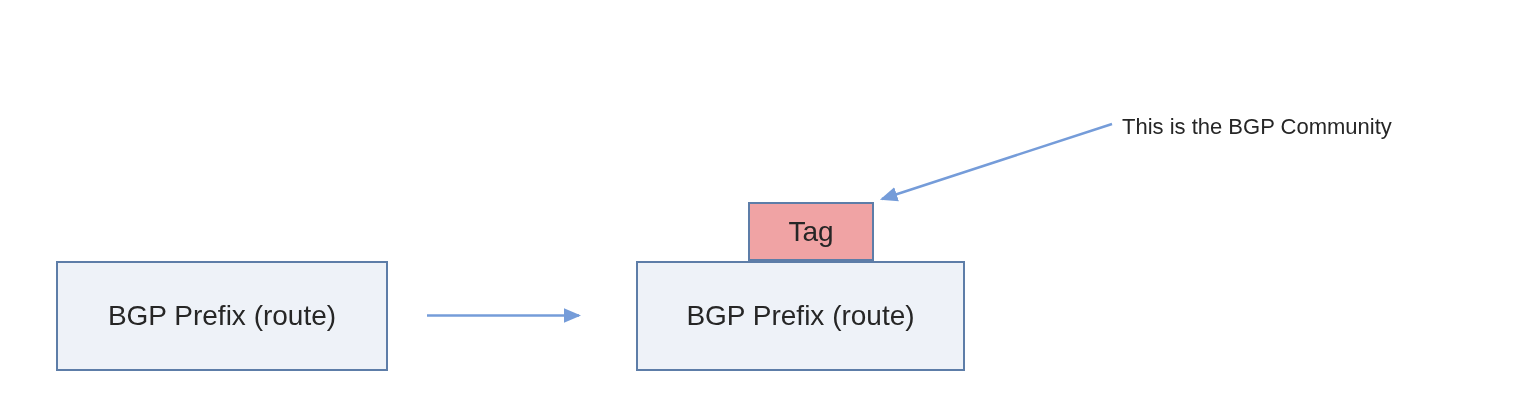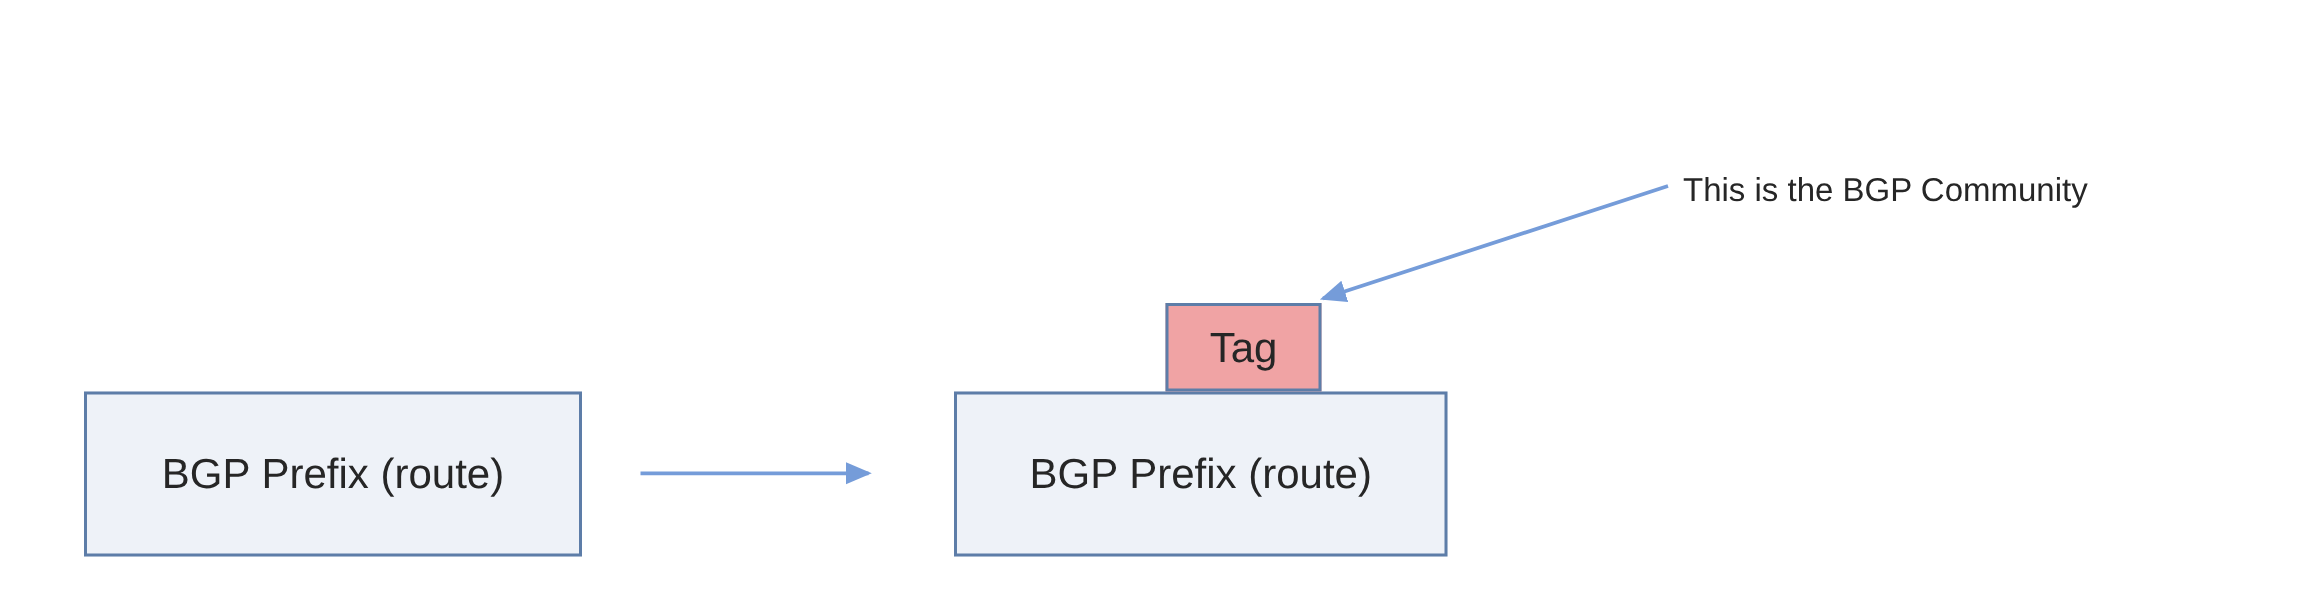--- a/index.html
+++ b/index.html
@@ -50,23 +50,23 @@
     width: 332px;
     height: 110px;
   }
   .box-right {
     left: 636px;
     top: 261px;
     width: 329px;
     height: 110px;
   }
   .box-tag {
-    left: 777px;
+    left: 748px;
     top: 202px;
-    width: 104px;
+    width: 126px;
     height: 59px;
     background: var(--tag-fill, #f0a3a4);
     border-color: var(--tag-border, #5d7da8);
   }
   .annotation {
     position: absolute;
     left: 1122px;
     top: 82px;
     font-size: 22px;
     line-height: 1.1;

